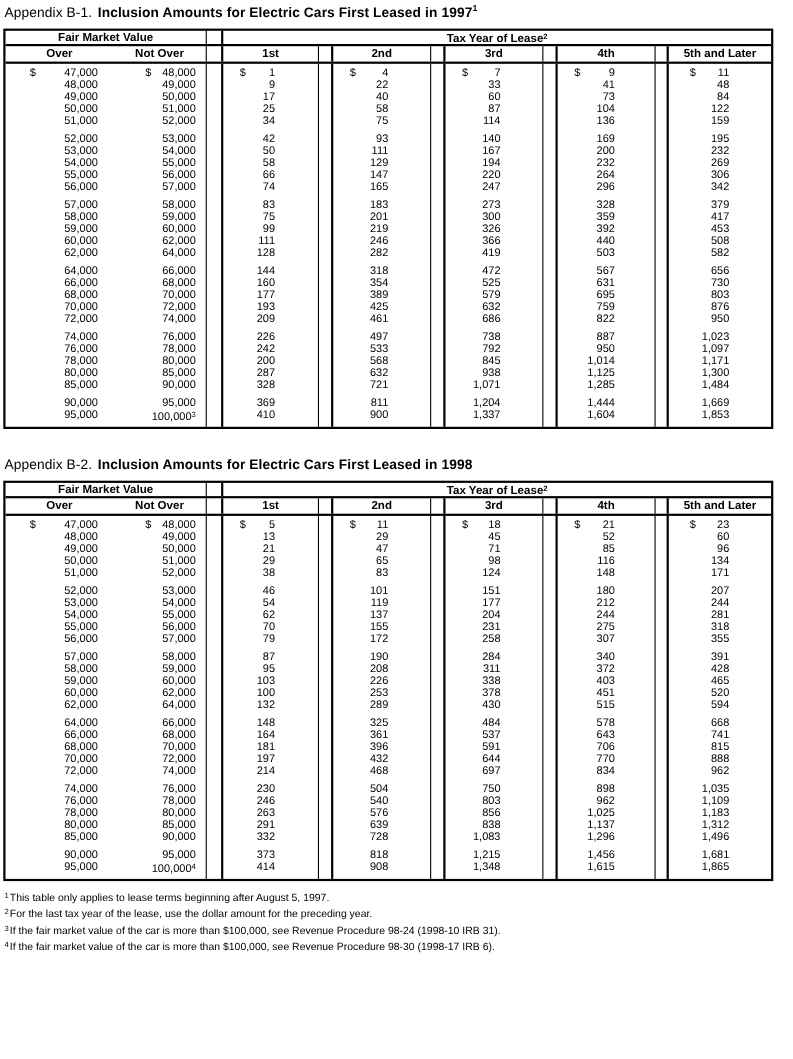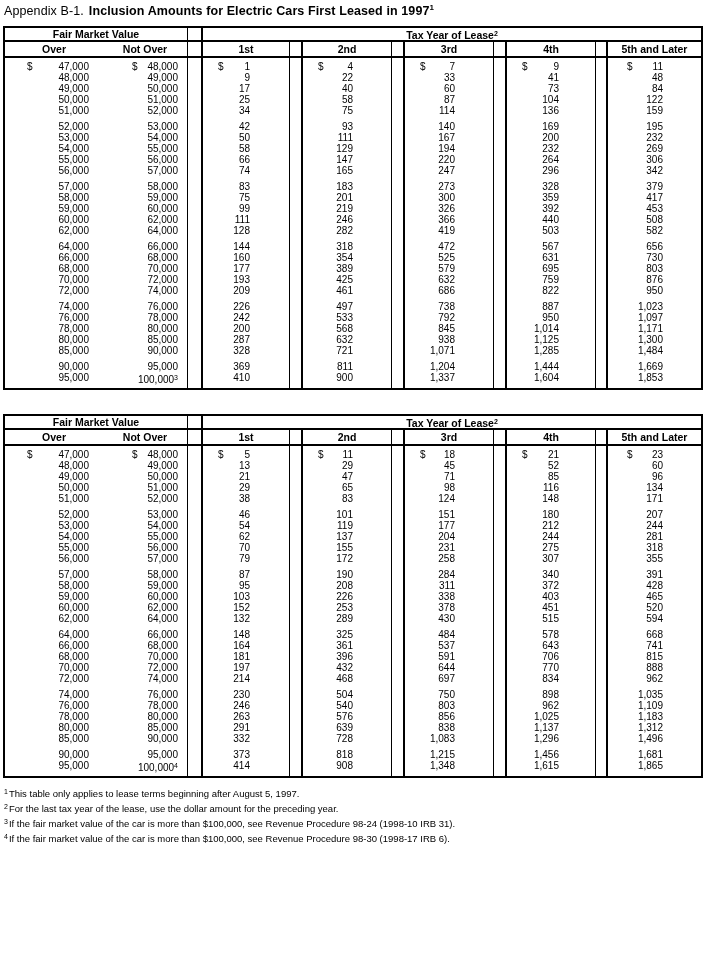--- a/index.html
+++ b/index.html
@@ -328,20 +328,23 @@
             <div class="ln">1,484</div>
             <div class="gapln"></div>
             <div class="ln">1,669</div>
             <div class="ln">1,853</div>
           </div>
         </div>
     </div>
   </div>
 
   <div class="doc-table">
+    <div class="tbl-title">
+      <span class="prefix">Appendix B-2.</span><span class="main">Inclusion Amounts for Electric Cars First Leased in 1998</span><sup></sup>
+    </div>
     <div class="tbl">
       <div class="hrow1">
         <div class="h-fmv">Fair Market Value</div>
         <div class="h-tax"><span>Tax Year of Lease</span><sup>2</sup></div>
       </div>
       <div class="hrow2">
         <div class="c-over">Over</div>
         <div class="c-notover">Not Over</div>
         <div class="c-t c-t1">1st</div>
         <div class="c-t c-t2">2nd</div>
@@ -427,21 +430,21 @@
             <div class="gapln"></div>
             <div class="ln">46</div>
             <div class="ln">54</div>
             <div class="ln">62</div>
             <div class="ln">70</div>
             <div class="ln">79</div>
             <div class="gapln"></div>
             <div class="ln">87</div>
             <div class="ln">95</div>
             <div class="ln">103</div>
-            <div class="ln">152</div>
+            <div class="ln">100</div>
             <div class="ln">132</div>
             <div class="gapln"></div>
             <div class="ln">148</div>
             <div class="ln">164</div>
             <div class="ln">181</div>
             <div class="ln">197</div>
             <div class="ln">214</div>
             <div class="gapln"></div>
             <div class="ln">230</div>
             <div class="ln">246</div>

